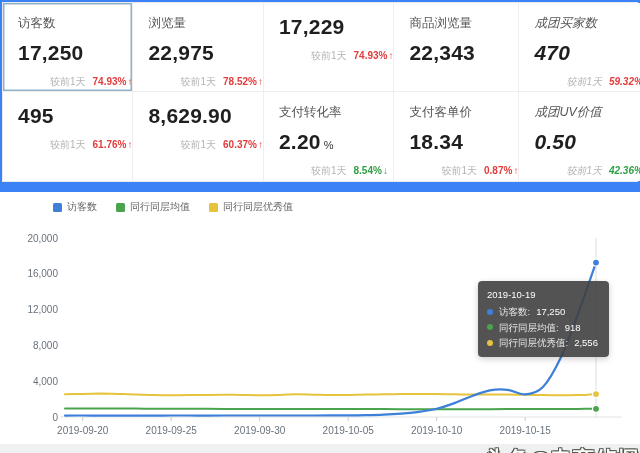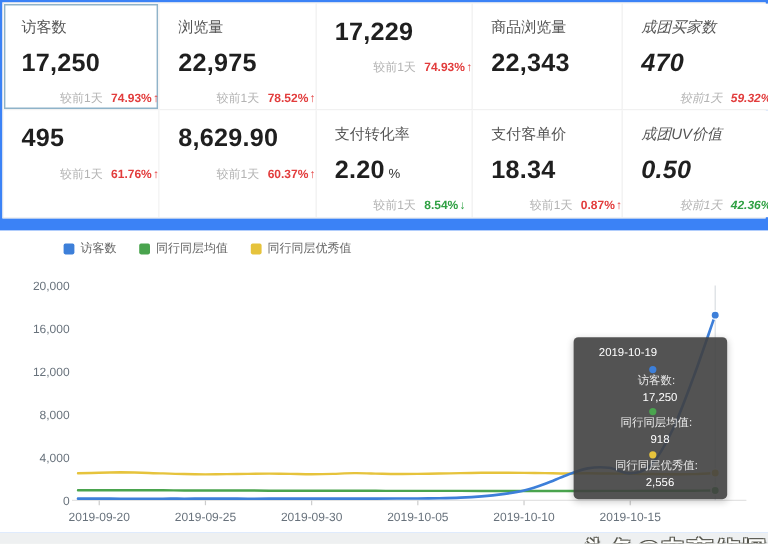--- a/index.html
+++ b/index.html
@@ -29,24 +29,24 @@
   
   .chart-section{position:absolute;left:0;top:192px;width:640px;height:252px;background:#fff;}
   .legend{position:absolute;left:53px;top:8px;display:flex;gap:19px;align-items:center;}
   .legend-item{display:flex;align-items:center;gap:5px;cursor:pointer;}
   .legend-swatch{width:9px;height:9px;border-radius:1.5px;display:inline-block;}
   .legend-label{font-size:10px;color:#666;}
   svg.trend{position:absolute;left:0;top:16px;width:640px;height:236px;}
 
   
   .tooltip{position:absolute;left:478px;top:89px;min-width:96px;
-    background:rgba(64,64,64,0.90);border-radius:4px;padding:7px 11px 7px 21px;
+    background:rgba(64,64,64,0.90);border-radius:4px;padding:7px 11px 7px 9px;
     color:#eee;font-size:9.5px;line-height:1.45;box-shadow:0 2px 6px rgba(0,0,0,.2);z-index:5;}
   .tooltip-date{color:#fff;margin-bottom:3px;}
-  .tip-row{display:flex;align-items:center;white-space:nowrap;margin-top:2px;flex-direction:column;}
+  .tip-row{display:flex;align-items:center;white-space:nowrap;margin-top:2px;}
   .tip-dot{width:6px;height:6px;border-radius:50%;margin-right:6px;flex:0 0 auto;}
   .tip-label{color:#e8e8e8;}
   .tip-value{margin-left:6px;color:#fff;}
 
   
   .watermark{position:absolute;right:1px;top:434px;z-index:9;
     font-size:21px;font-weight:700;letter-spacing:1px;color:#fdfdfb;
     text-shadow:-1px -1px 0 #56564e,1px -1px 0 #56564e,-1px 1px 0 #56564e,
       1px 1px 0 #56564e,2px 2px 1px rgba(40,40,35,.55);margin-top:11px;}
 </style>

